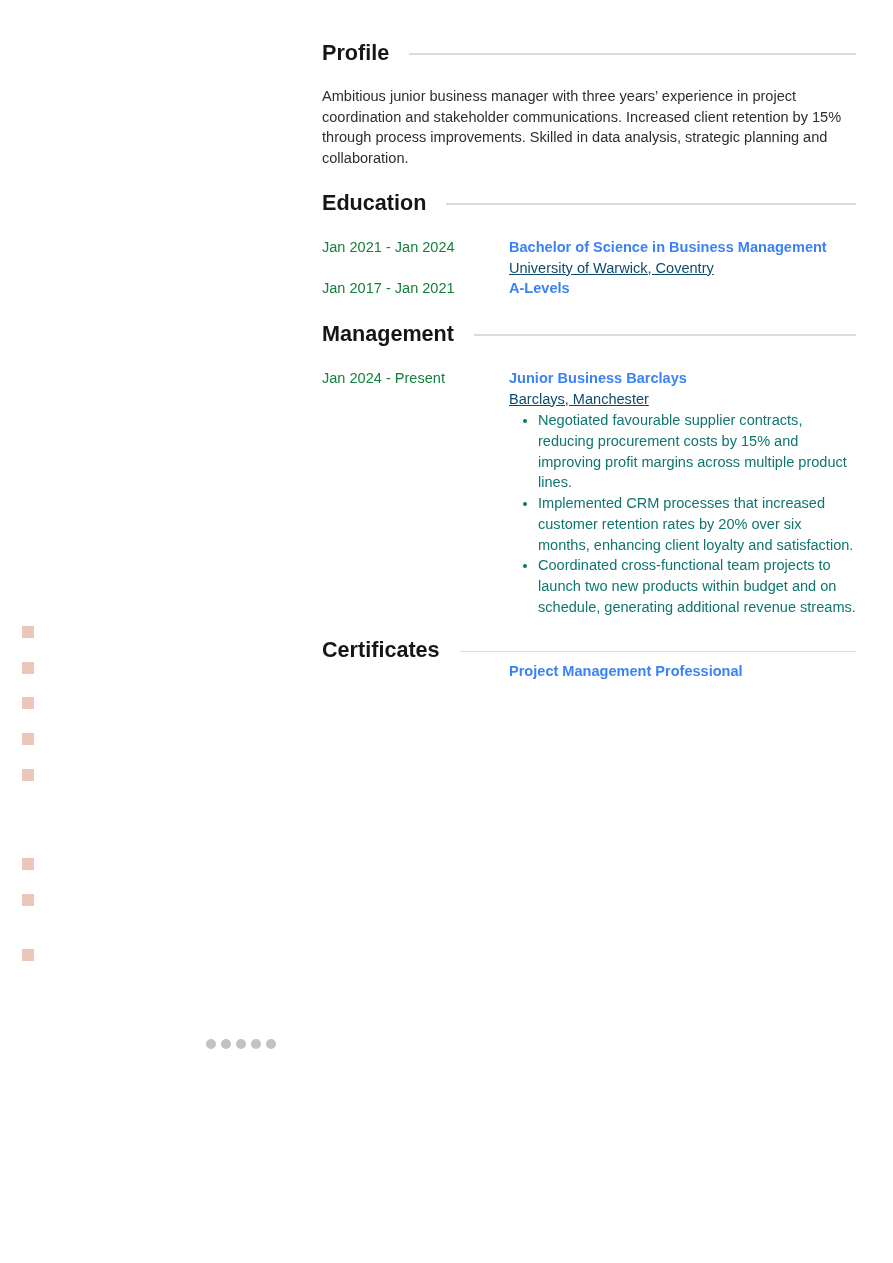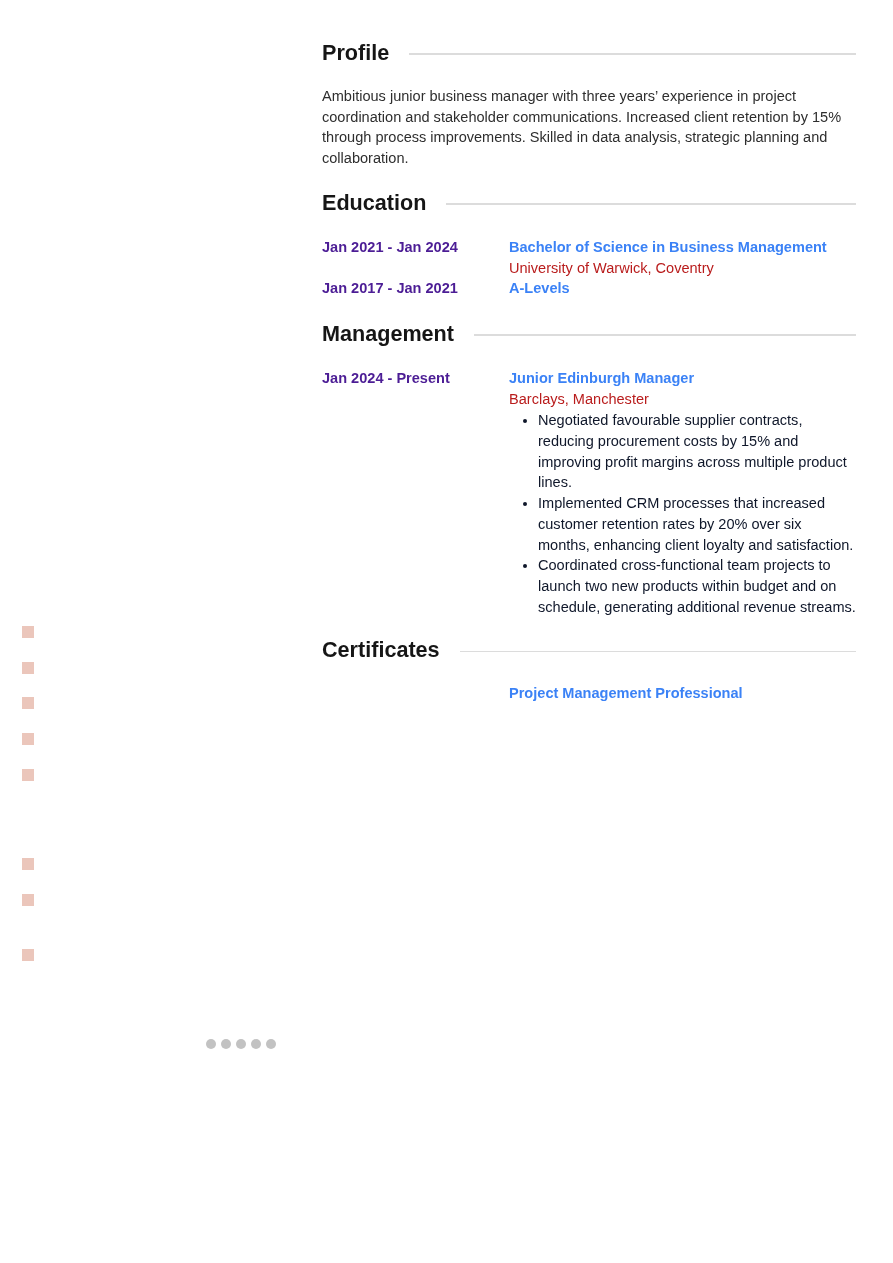--- a/index.html
+++ b/index.html
@@ -76,37 +76,37 @@
   .section-employment  { margin-top: 24px; }
   .section-certificates{ margin-top: 22px; }
 
   .entries { margin-top: 23px; }
   .entry {
     display: grid;
     grid-template-columns: 187px 1fr;
   }
   .entry + .entry { margin-top: 0; }
   .entry-dates {
-    font-weight: 700;
-    color: #4c1d95;
+    font-weight: 400;
+    color: #15803d;
   }
   .entry-title {
     font-weight: 700;
     color: #3b82f6;
   }
-  .entry-sub { color: #b91c1c; }
+  .entry-sub { color: #0c4a6e; text-decoration: underline; }
 
   .bullet-list {
     margin: 1px 0 0 0;
     padding-left: 29px;
     list-style: disc outside;
   }
-  .bullet-list li { color: #0f172a; }
+  .bullet-list li { color: #0f766e; }
 
-  .cert-entry { margin-top: 22px; }
+  .cert-entry { }
 </style>
 </head>
 <body>
 
 <div class="page">
 
   <aside class="sidebar">
     <div>
         <div class="pink-square" style="top: 626px; background: rgb(235, 198, 187);"></div>
         <div class="pink-square" style="top: 662px; background: rgb(235, 198, 187);"></div>
@@ -160,21 +160,21 @@
 
     <section class="section-employment">
       <div class="section-head">
         <h2>Management</h2>
         <div class="rule"></div>
       </div>
       <div class="entries">
         <div class="entry">
           <div class="entry-dates">Jan 2024 - Present</div>
           <div>
-            <div class="entry-title">Junior Edinburgh Manager</div>
+            <div class="entry-title">Junior Business Barclays</div>
             <div class="entry-sub">Barclays, Manchester</div>
             <ul class="bullet-list">
               <li>Negotiated favourable supplier contracts, reducing procurement costs by 15% and improving profit margins across multiple product lines.</li>
               <li>Implemented CRM processes that increased customer retention rates by 20% over six months, enhancing client loyalty and satisfaction.</li>
               <li>Coordinated cross-functional team projects to launch two new products within budget and on schedule, generating additional revenue streams.</li>
             </ul>
           </div>
         </div>
       </div>
     </section>

